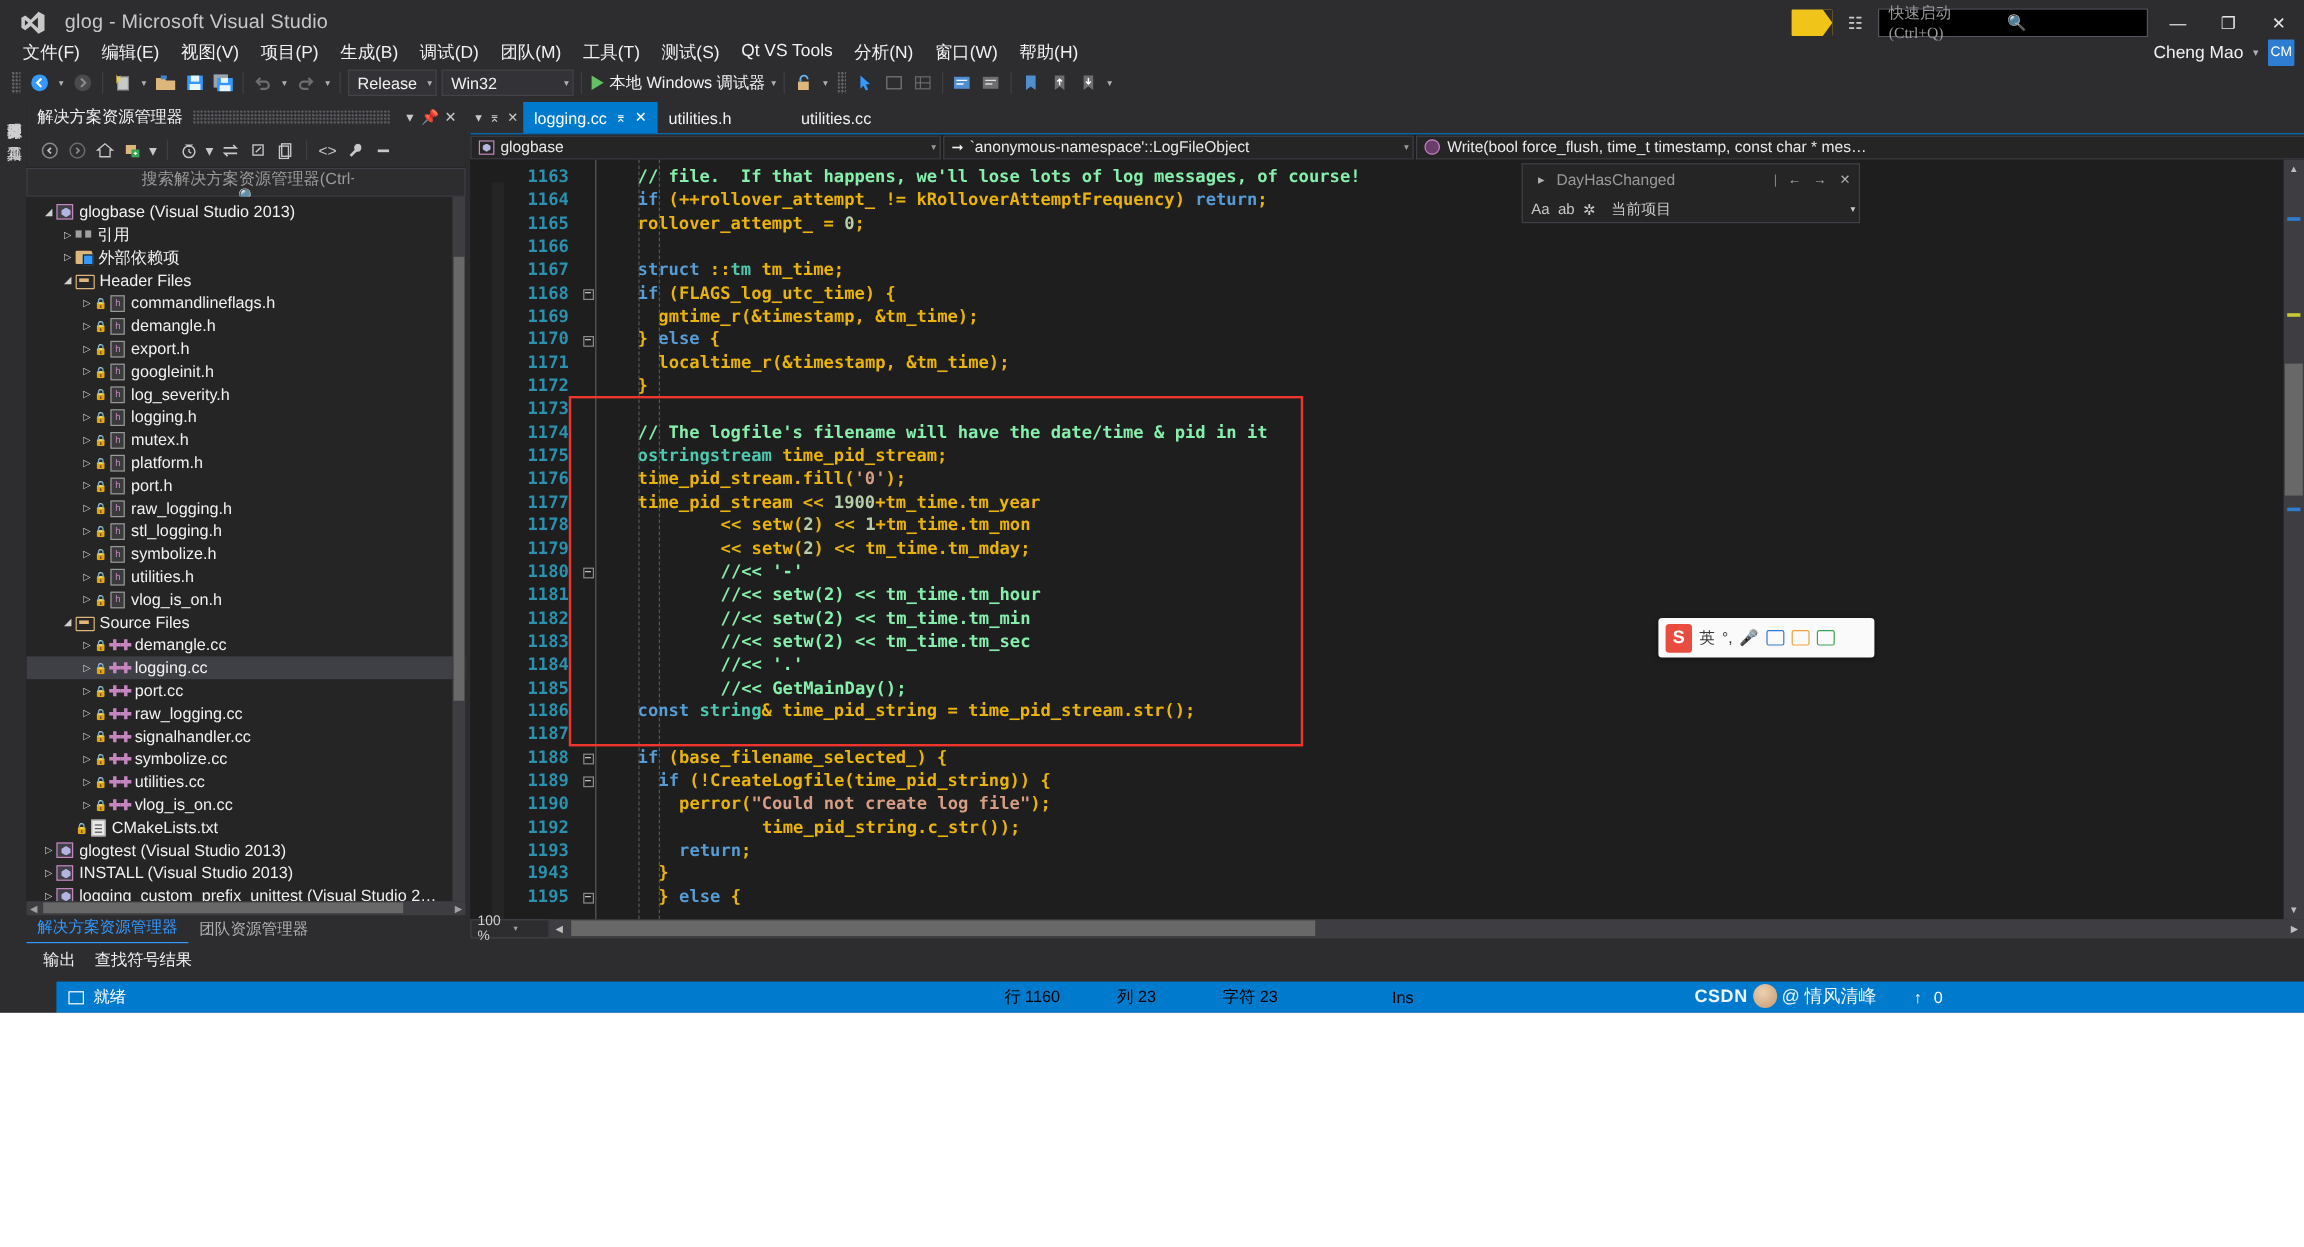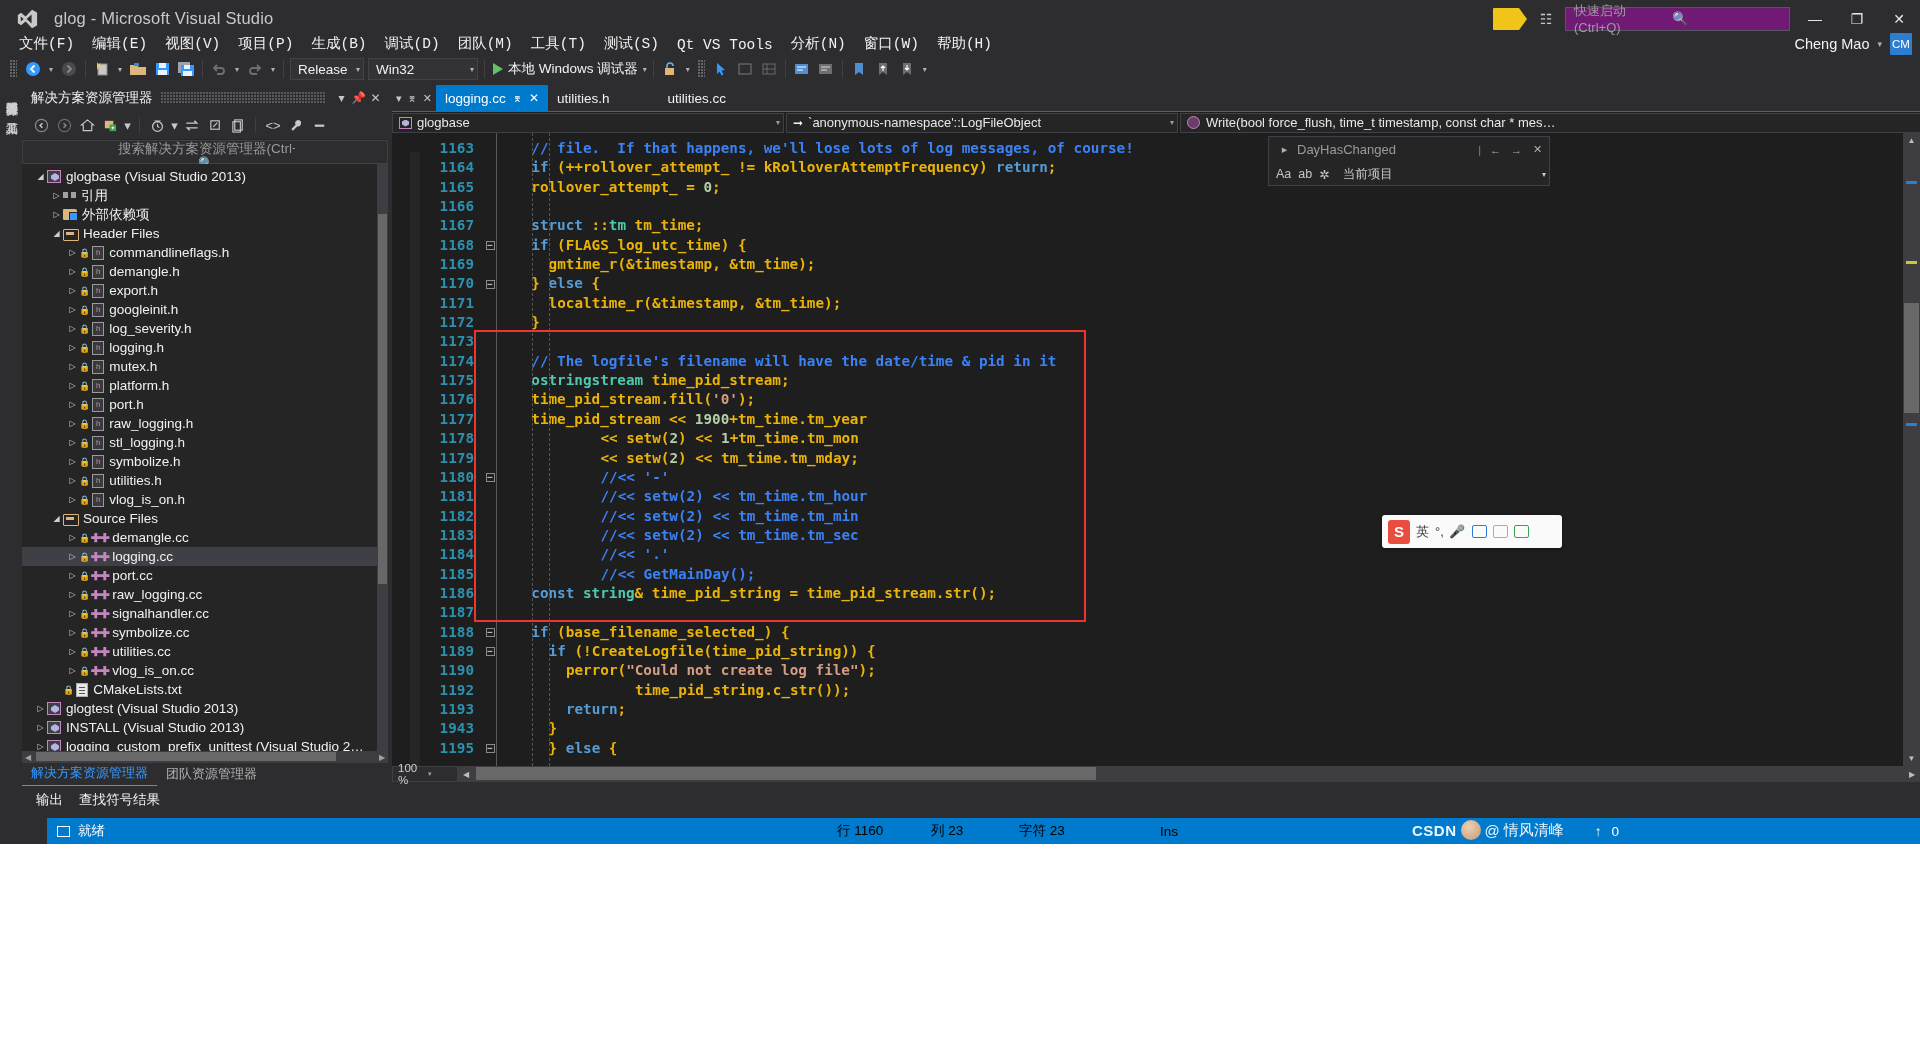--- a/index.html
+++ b/index.html
@@ -37,34 +37,34 @@
     content: ""; position: absolute; right: 0; top: 0;
     border-left: 8px solid transparent; border-top: 11px solid #2d2d30;
     border-bottom: 11px solid #2d2d30;
   }
   .title-icon-btn {
     width: 26px; height: 24px; margin-right: 6px;
     display: flex; align-items: center; justify-content: center;
     color: #c8c8c8; font-size: 14px;
   }
   .quick-launch {
-    width: 225px; height: 24px; background: #701a75; border: 1px solid #565660;
-    display: flex; align-items: center; padding: 0 16px 0 8px; margin-right: 4px;
+    width: 225px; height: 24px; background: #000000; border: 1px solid #565660;
+    display: flex; align-items: center; padding: 0 16px 0 8px; margin-right: 4px; font-family: Liberation Serif, serif;
   }
   .quick-launch span { font-size: 13px; color: #9b9b9b; flex: 1; }
   .ql-search-ico { color: #b8b8b8; font-size: 13px; margin-right: 2px; }
   .win-btn {
     width: 42px; height: 30px; display: flex; align-items: center; justify-content: center;
     color: #e6e6e6; font-size: 14px;
   }
 
   
   .menubar {
     position: absolute; left: 0; top: 31px; width: 1920px; height: 24px;
-    display: flex; align-items: flex-end; padding-left: 10px; font-family: Liberation Mono, monospace;
+    display: flex; align-items: center; padding-left: 10px;
   }
   .menu-item {
     font-size: 14.5px; color: #f1f1f1; padding: 2px 9px; white-space: nowrap;
   }
   .user-area {
     position: absolute; right: 8px; top: 31px; height: 26px;
     display: flex; align-items: center; gap: 8px;
   }
   .user-name { font-size: 14.5px; color: #f1f1f1; }
   .user-caret { font-size: 9px; color: #b0b0b0; }
@@ -309,21 +309,21 @@
     line-height: 7px; font-size: 9px; color: #c0c0c0; vertical-align: middle;
   }
   .ctext { position: absolute; left: 122px; white-space: pre; }
   .guide {
     position: absolute; top: 0; bottom: 0; width: 0;
     border-left: 1px dashed #555; 
   }
   .vline { position: absolute; top: 0; bottom: 0; width: 1px; background: #5a5a5a; }
   .k { color: #569cd6; }      
   .s { color: #d69d85; }      
-  .c { color: #3b82f6; }      
+  .c { color: #86efac; }      
   .n { color: #b5cea8; }      
   .t { color: #4ec9b0; }      
   .p { color: #eab308; }      
   .id { color: #9cdcfe; }
 
   .redbox {
     position: absolute; border: 2px solid #f0352f; pointer-events: none;
   }
 
   

